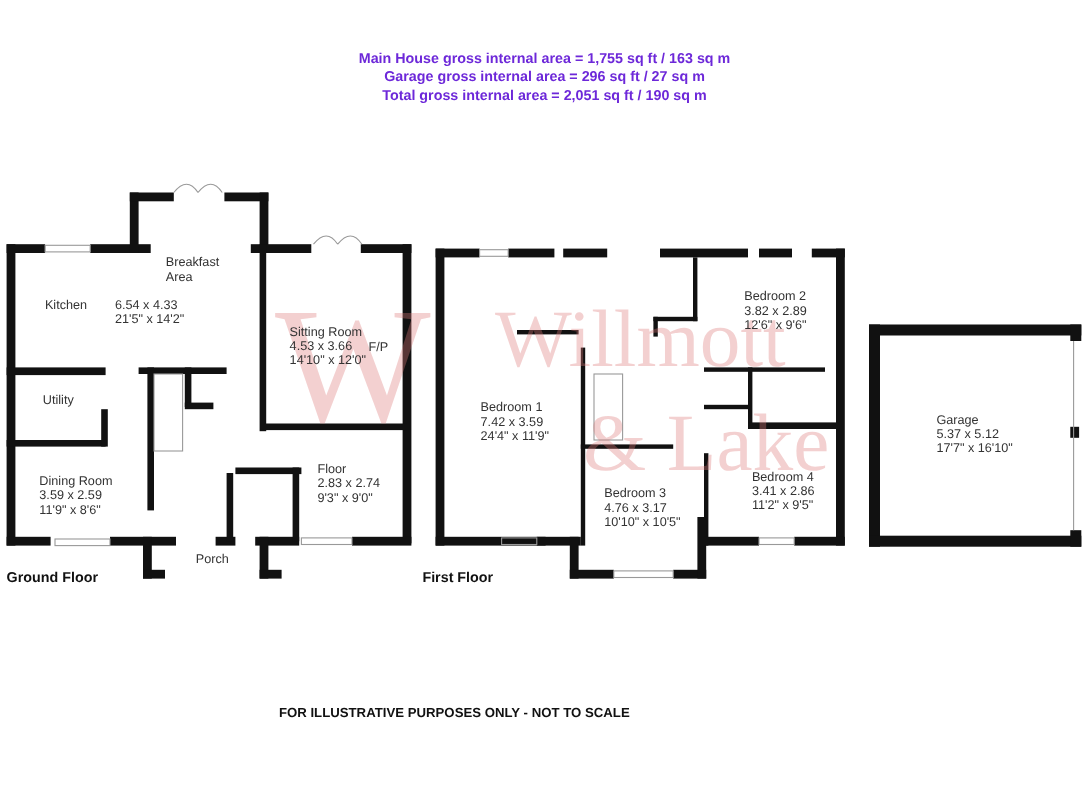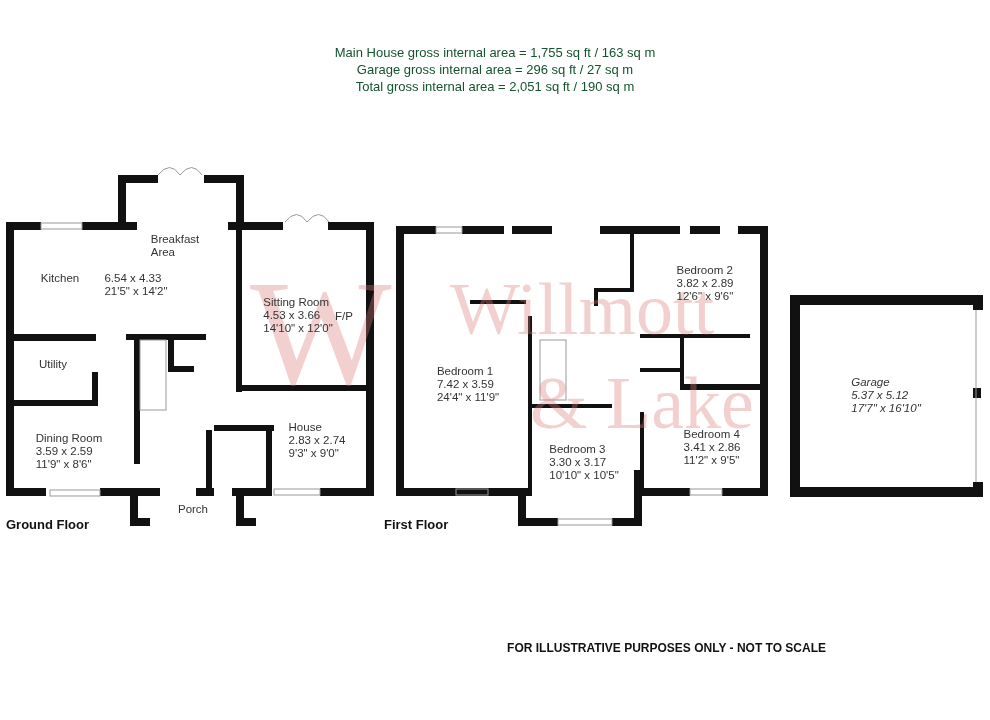--- a/index.html
+++ b/index.html
@@ -1,22 +1,22 @@
 <!DOCTYPE html>
 <html><head>
 <meta charset="utf-8">
 <style>
   html,body{margin:0;padding:0;background:#fff;}
   body{width:990px;height:720px;position:relative;overflow:hidden;font-family:"Liberation Sans",sans-serif;color:#333;}
-  .hdr{position:absolute;top:44px;left:0;width:990px;text-align:center;font-weight:normal;font-size:13px;line-height:17px;color:#14532d;}
+  .hdr{position:absolute;top:44px;left:0;width:990px;text-align:center;font-weight:bold;font-size:13px;line-height:17px;color:#6d28d9;}
   .hdr div{margin:0;}
   svg.plan{position:absolute;left:0;top:0;}
   .lbl{position:absolute;font-size:11.5px;line-height:13px;color:#333;white-space:nowrap;transform:translateX(-50%);}
   .floor{position:absolute;font-weight:bold;font-size:13px;color:#111;text-align:right;}
-  .footer{position:absolute;top:641px;left:0;width:826px;text-align:right;font-weight:bold;font-size:12px;color:#111;}
+  .footer{position:absolute;top:641px;left:0;width:826px;text-align:center;font-weight:bold;font-size:12px;color:#111;}
   .wm{position:absolute;font-family:"Liberation Serif",serif;color:rgba(220,120,120,0.35);pointer-events:none;}
 </style>
 </head>
 <body>
 
 <div class="hdr">
   <div>Main House gross internal area = 1,755 sq ft / 163 sq m</div>
   <div>Garage gross internal area = 296 sq ft / 27 sq m</div>
   <div>Total gross internal area = 2,051 sq ft / 190 sq m</div>
 </div>
@@ -126,47 +126,47 @@
   <div>14'10" x 12'0"</div>
 </div>
 <div class="lbl" style="left:344px;top:310px;">F/P</div>
 <div class="lbl" style="left:53px;top:358px;">Utility</div>
 <div class="lbl" style="left:69px;top:432px;">
   <div>Dining Room</div>
   <div>3.59 x 2.59</div>
   <div>11'9" x 8'6"</div>
 </div>
 <div class="lbl" style="left:317px;top:421px;">
-  <div>House</div>
+  <div>Floor</div>
   <div>2.83 x 2.74</div>
   <div>9'3" x 9'0"</div>
 </div>
 <div class="lbl" style="left:193px;top:503px;">Porch</div>
 
 <div class="lbl" style="left:468px;top:365px;">
   <div>Bedroom 1</div>
   <div>7.42 x 3.59</div>
   <div>24'4" x 11'9"</div>
 </div>
 <div class="lbl" style="left:705px;top:264px;">
   <div>Bedroom 2</div>
   <div>3.82 x 2.89</div>
   <div>12'6" x 9'6"</div>
 </div>
 <div class="lbl" style="left:584px;top:443px;">
   <div>Bedroom 3</div>
-  <div>3.30 x 3.17</div>
+  <div>4.76 x 3.17</div>
   <div>10'10" x 10'5"</div>
 </div>
 <div class="lbl" style="left:700px;top:428px;margin-left:12px;">
   <div>Bedroom 4</div>
   <div>3.41 x 2.86</div>
   <div>11'2" x 9'5"</div>
 </div>
-<div class="lbl" style="left:886px;top:376px;font-style:italic;">
+<div class="lbl" style="left:886px;top:376px;">
   <div>Garage</div>
   <div>5.37 x 5.12</div>
   <div>17'7" x 16'10"</div>
 </div>
 
 <div class="floor" style="left:6px;top:517px;">Ground Floor</div>
 <div class="floor" style="left:384px;top:517px;">First Floor</div>
 
 <div class="footer">FOR ILLUSTRATIVE PURPOSES ONLY - NOT TO SCALE</div>
 

